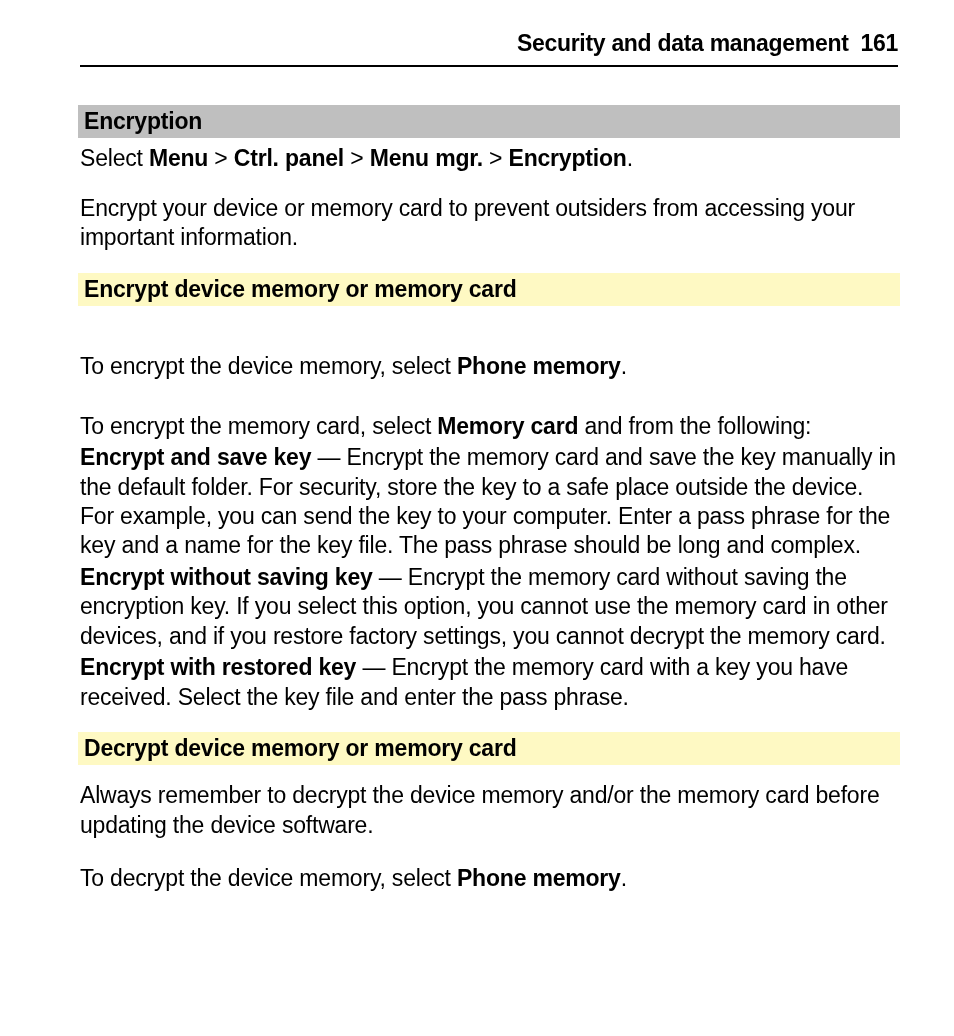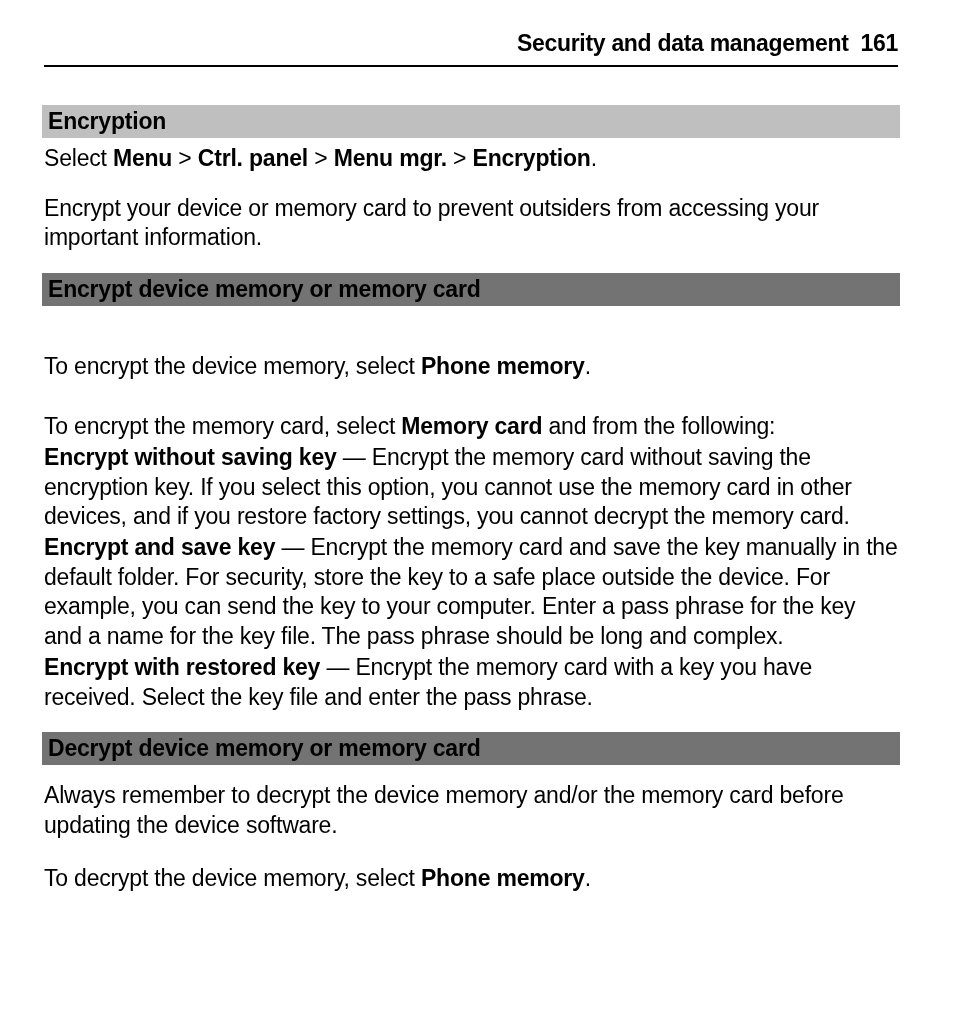--- a/index.html
+++ b/index.html
@@ -7,21 +7,21 @@
     padding: 0;
     background: #fff;
     font-family: "Arial Narrow", Arial, "Liberation Sans Narrow", sans-serif;
     font-stretch: condensed;
     color: #000;
   }
   .page {
     box-sizing: border-box;
     width: 954px;
     height: 1036px;
-    padding: 30px 56px 0 44px;
+    padding: 30px 56px 0 80px;
   }
   .running-head {
     display: flex;
     justify-content: flex-end;
     align-items: baseline;
     font-size: 23px;
     font-weight: 700;
     letter-spacing: -0.3px;
     padding-bottom: 8px;
     border-bottom: 2px solid #000;
@@ -35,21 +35,21 @@
   }
   .para { margin: 0 0 20px 0; }
   .para.tight { margin-bottom: 2px; }
   .section-bar {
     background: #bfbfbf;
     font-weight: 700;
     padding: 2px 6px 2px 6px;
     margin: 12px -2px 6px -2px;
   }
   .sub-bar {
-    background: #737373;
+    background: #fef9c3;
     font-weight: 700;
     padding: 2px 6px 2px 6px;
     margin: 16px -2px 2px -2px;
   }
   .b { font-weight: 700; }
 </style>
 </head>
 <body>
 
 <div class="page">
@@ -74,25 +74,25 @@
 
     <p class="para" style="margin-top:46px;">
       <span>To encrypt the device memory, select </span><span class="b">Phone memory</span><span>.</span>
     </p>
 
     <p class="para tight" style="margin-top:30px;">
       <span>To encrypt the memory card, select </span><span class="b">Memory card</span><span> and from the following:</span>
     </p>
 
     <p class="para tight">
-      <span class="b">Encrypt without saving key</span><span>  — Encrypt the memory card without saving the encryption key. If you select this option, you cannot use the memory card in other devices, and if you restore factory settings, you cannot decrypt the memory card.</span>
+      <span class="b">Encrypt and save key</span><span>  — Encrypt the memory card and save the key manually in the default folder. For security, store the key to a safe place outside the device. For example, you can send the key to your computer. Enter a pass phrase for the key and a name for the key file. The pass phrase should be long and complex.</span>
     </p>
 
     <p class="para tight">
-      <span class="b">Encrypt and save key</span><span>  — Encrypt the memory card and save the key manually in the default folder. For security, store the key to a safe place outside the device. For example, you can send the key to your computer. Enter a pass phrase for the key and a name for the key file. The pass phrase should be long and complex.</span>
+      <span class="b">Encrypt without saving key</span><span>  — Encrypt the memory card without saving the encryption key. If you select this option, you cannot use the memory card in other devices, and if you restore factory settings, you cannot decrypt the memory card.</span>
     </p>
 
     <p class="para">
       <span class="b">Encrypt with restored key</span><span>  — Encrypt the memory card with a key you have received. Select the key file and enter the pass phrase.</span>
     </p>
 
     <div class="sub-bar">Decrypt device memory or memory card</div>
 
     <p class="para tight" style="margin-top:16px;">Always remember to decrypt the device memory and/or the memory card before updating the device software.</p>
 

